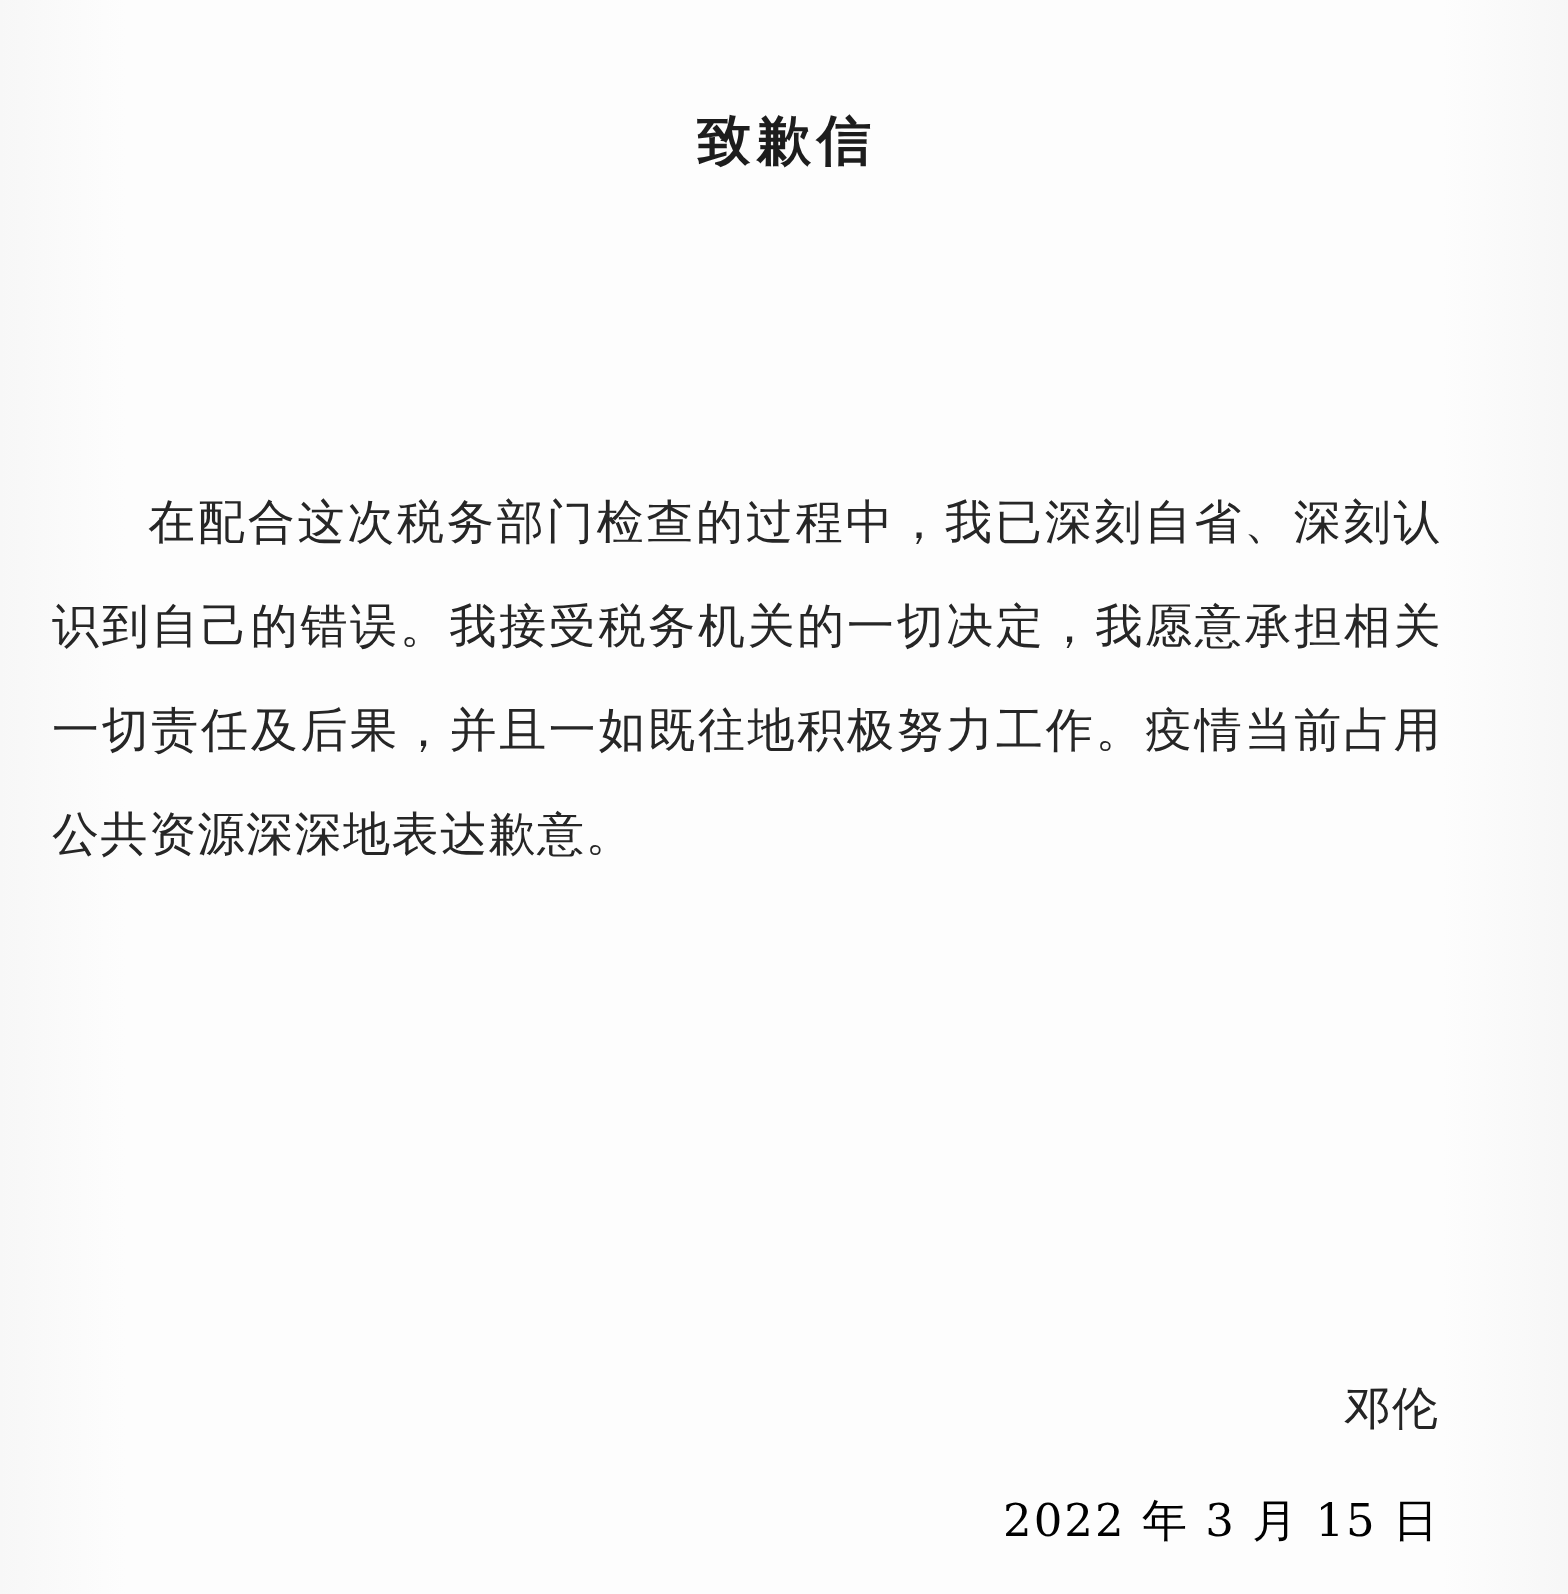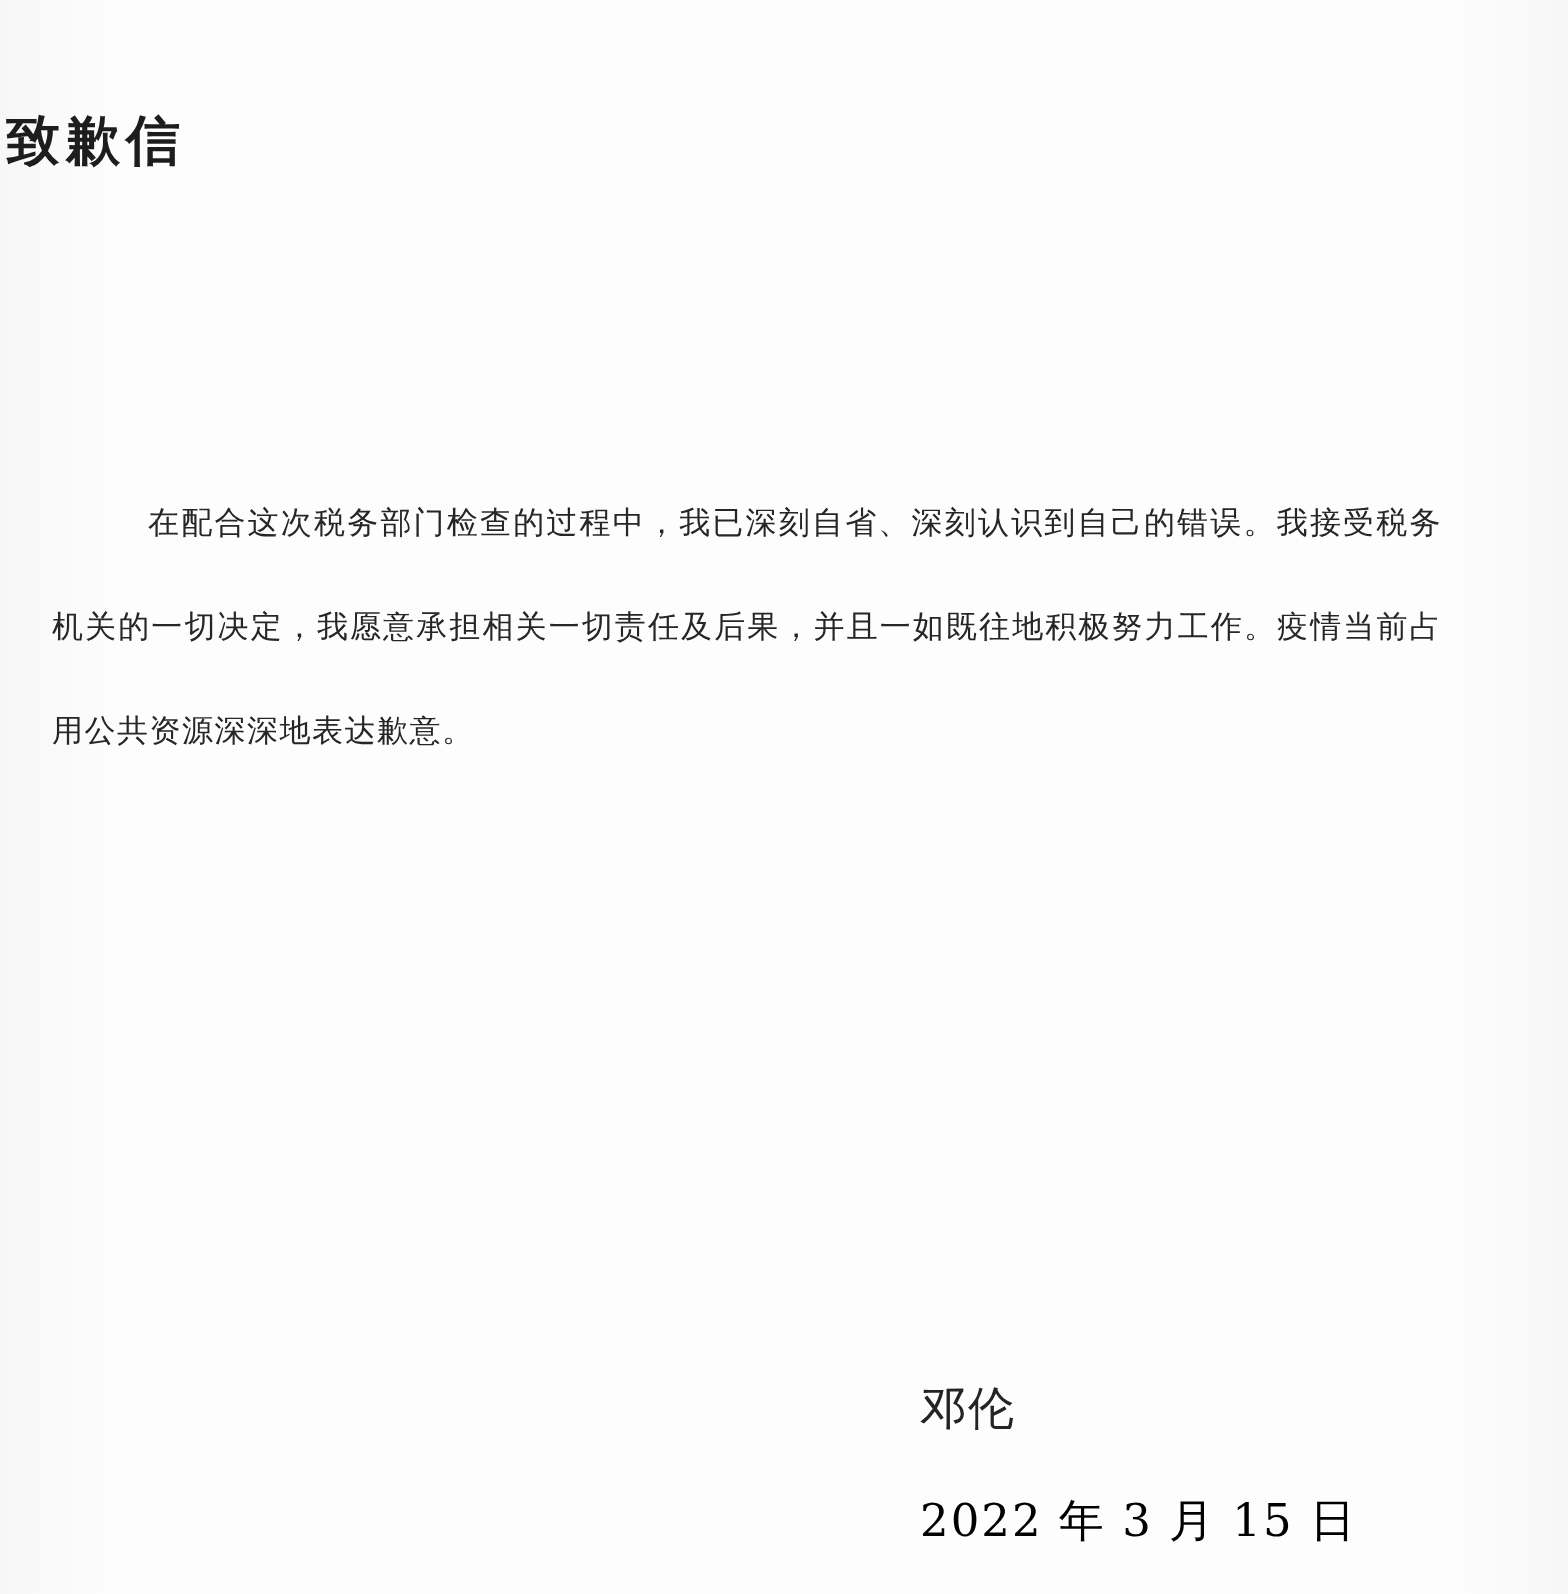--- a/index.html
+++ b/index.html
@@ -35,53 +35,54 @@
         rgba(255,255,255,0) 92%,
         rgba(244,244,244,0.7) 100%);
     pointer-events: none;
   }
 
   .doc-title {
     position: absolute;
     top: 108px;
     left: 0;
     width: 1568px;
+    text-align: center;
     font-size: 54px;
     line-height: 1.2;
     font-weight: bold;
     letter-spacing: 6px;
     color: #1d1d1d;
     text-indent: 6px;
   }
 
   .body-block {
     position: absolute;
     top: 470px;
     left: 52px;
     width: 1390px;
   }
 
   .body-paragraph {
-    font-size: 31px;
+    font-size: 47px;
     line-height: 104px;
     letter-spacing: 1.5px;
     text-align: justify;
     text-align-last: left;
     text-indent: 96px;
     color: #262626;
     font-weight: 500;
     margin: 0;
   }
 
   .signature-block {
     position: absolute;
     right: 128px;
     bottom: 46px;
     width: 520px;
-    text-align: left;
+    text-align: right;
   }
 
   .signature-name {
     font-size: 46px;
     line-height: 1.2;
     letter-spacing: 2px;
     color: #242424;
     margin-bottom: 58px;
     font-weight: 500;
   }

